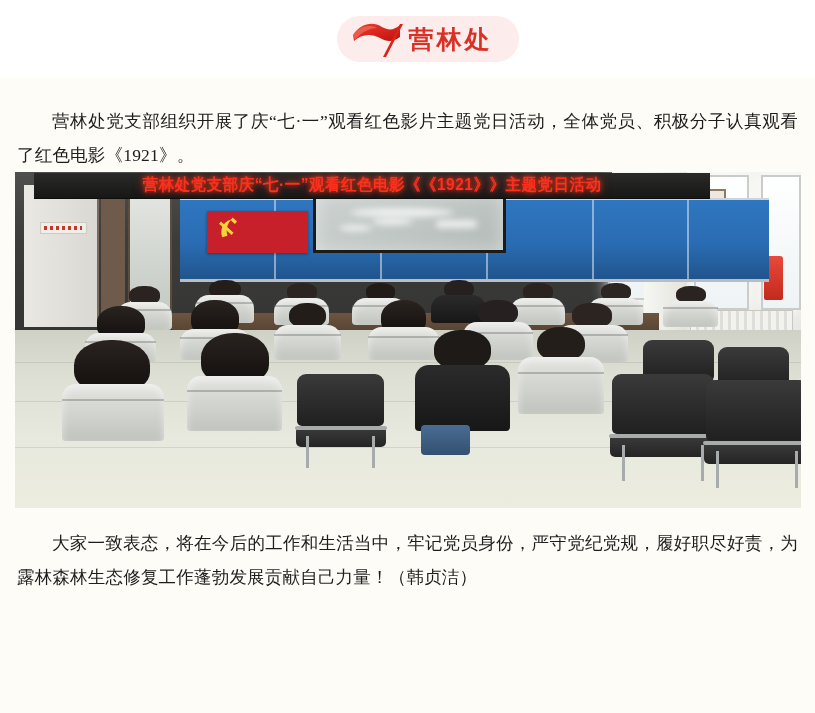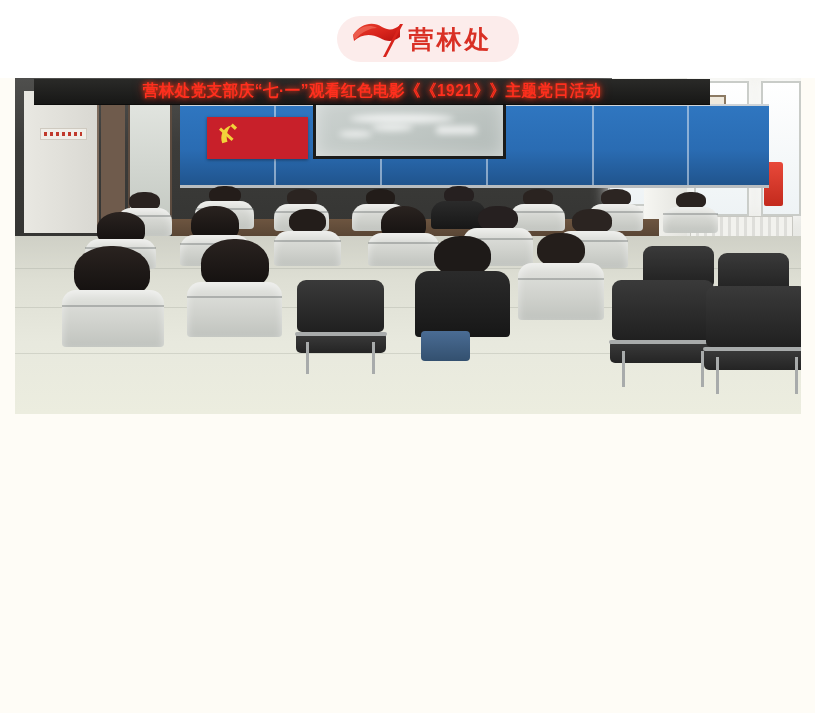--- a/index.html
+++ b/index.html
@@ -310,20 +310,21 @@
       <path d="M2 16 C10 4, 22 2, 31 8 C38 12, 43 11, 49 6 L49 18 C42 23, 36 23, 29 19 C20 14, 10 15, 3 22 Z" fill="url(#fg)"></path>
       <path d="M2 16 C9 7, 18 5, 26 9 C20 9, 11 12, 4 21 Z" fill="#f06a5a" opacity=".75"></path>
       <path d="M49 5 L52 5 L35 38 L32 38 Z" fill="#d8241c"></path>
     </svg>
     <span class="brand-text">营林处</span>
   </div>
 </div>
 
 <div class="page-body">
 
+  <p class="para para-top">营林处党支部组织开展了庆“七·一”观看红色影片主题党日活动，全体党员、积极分子认真观看了红色电影《1921》。</p>
 
   <figure class="photo-wrap" style="margin:0 auto;">
     <div class="photo">
       <div class="scene">
 
         <div class="wall-back"></div>
 
         <div class="door-left"></div>
         <div class="nosmoke-sign"></div>
         <div class="door-frame"></div>
@@ -485,15 +486,16 @@
             <div class="chair-seat"></div>
           <div class="chair-arm" style="top:56%"></div>
           <div class="chair-leg" style="left:10%"></div>
             <div class="chair-leg" style="right:10%"></div>
         </div>
 
       </div>
     </div>
   </figure>
 
+  <p class="para para-bottom">大家一致表态，将在今后的工作和生活当中，牢记党员身份，严守党纪党规，履好职尽好责，为露林森林生态修复工作蓬勃发展贡献自己力量！（韩贞洁）</p>
 
   <div class="bottom-pad"></div>
 </div>
 
 </body></html>

